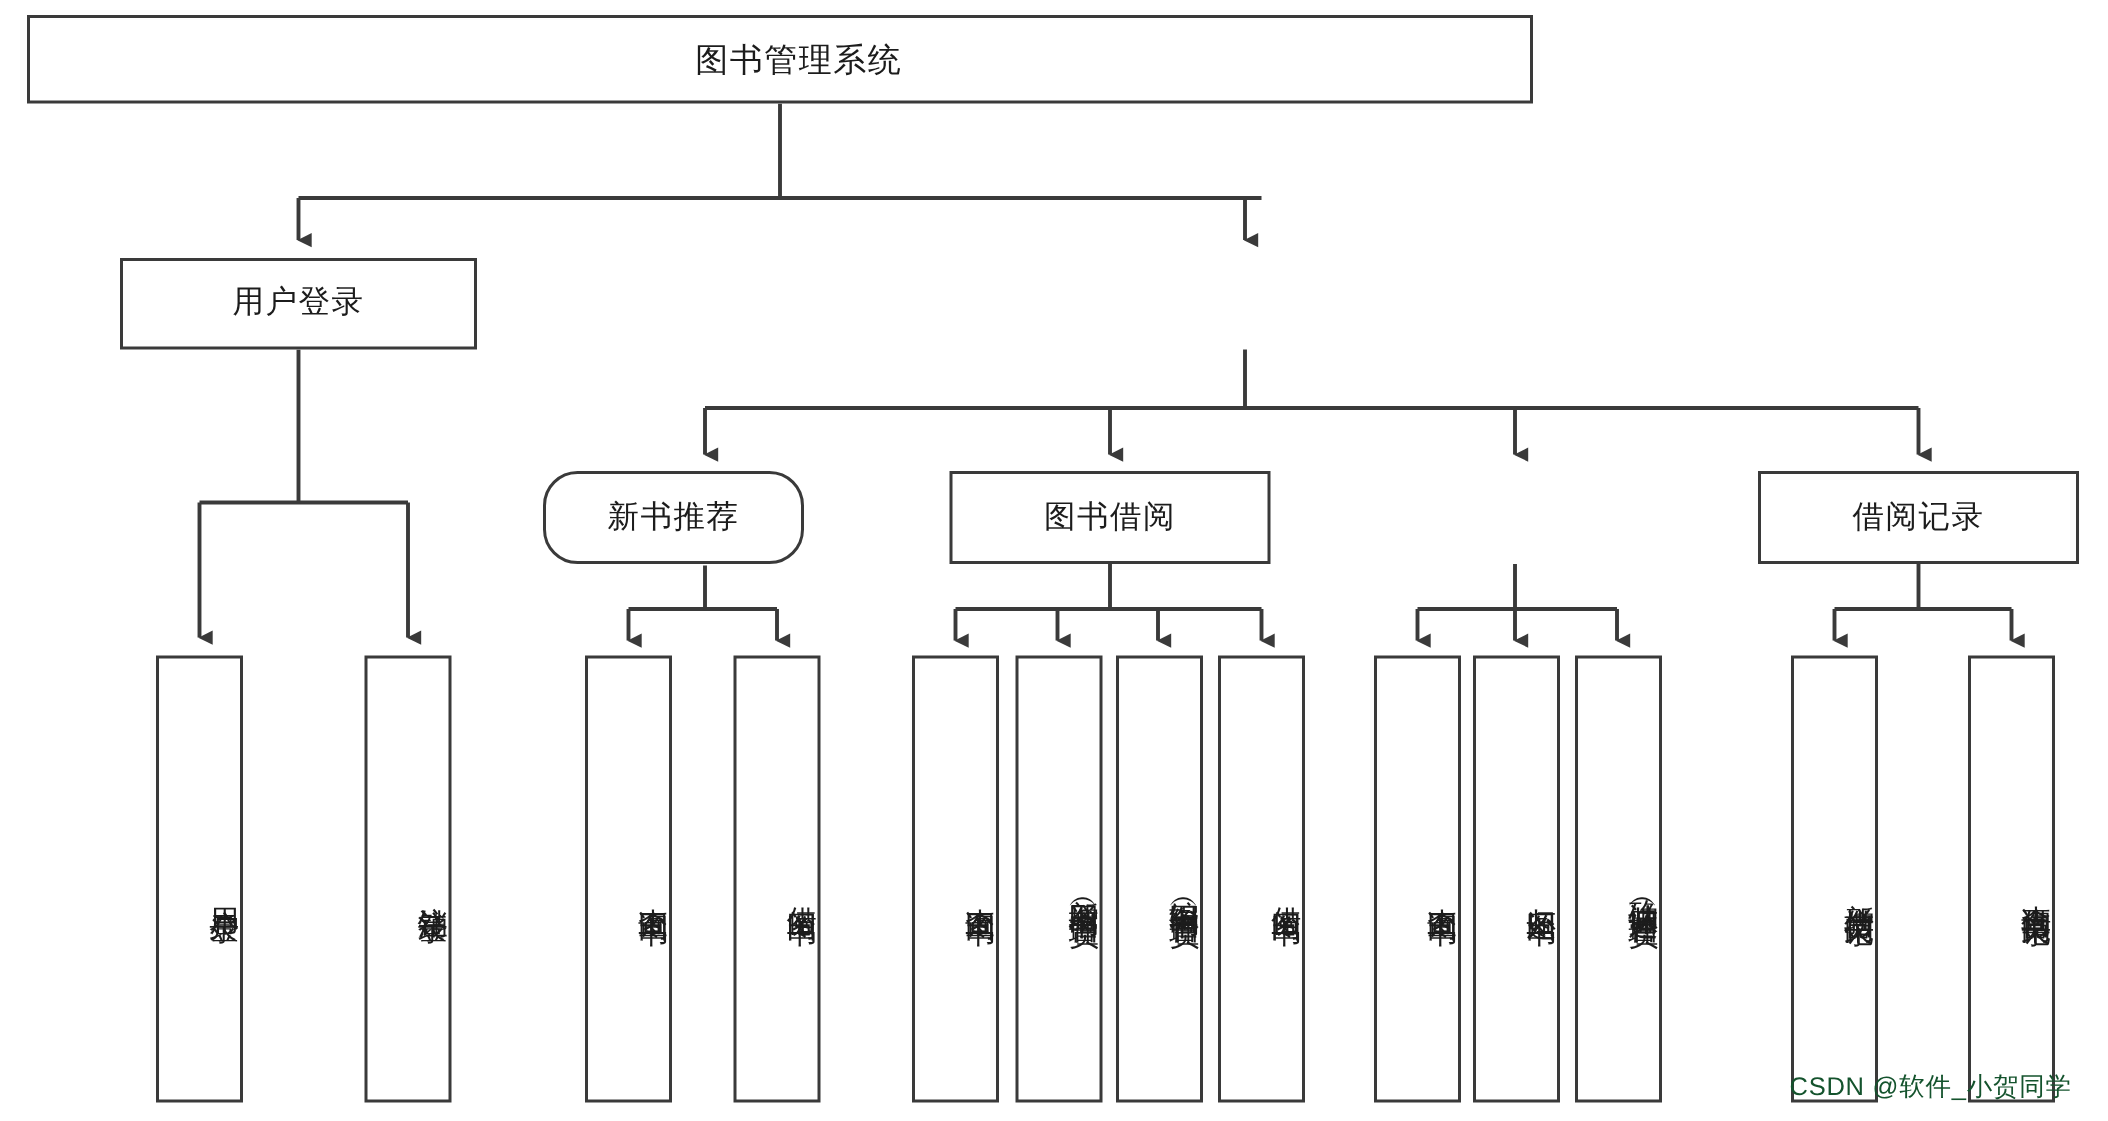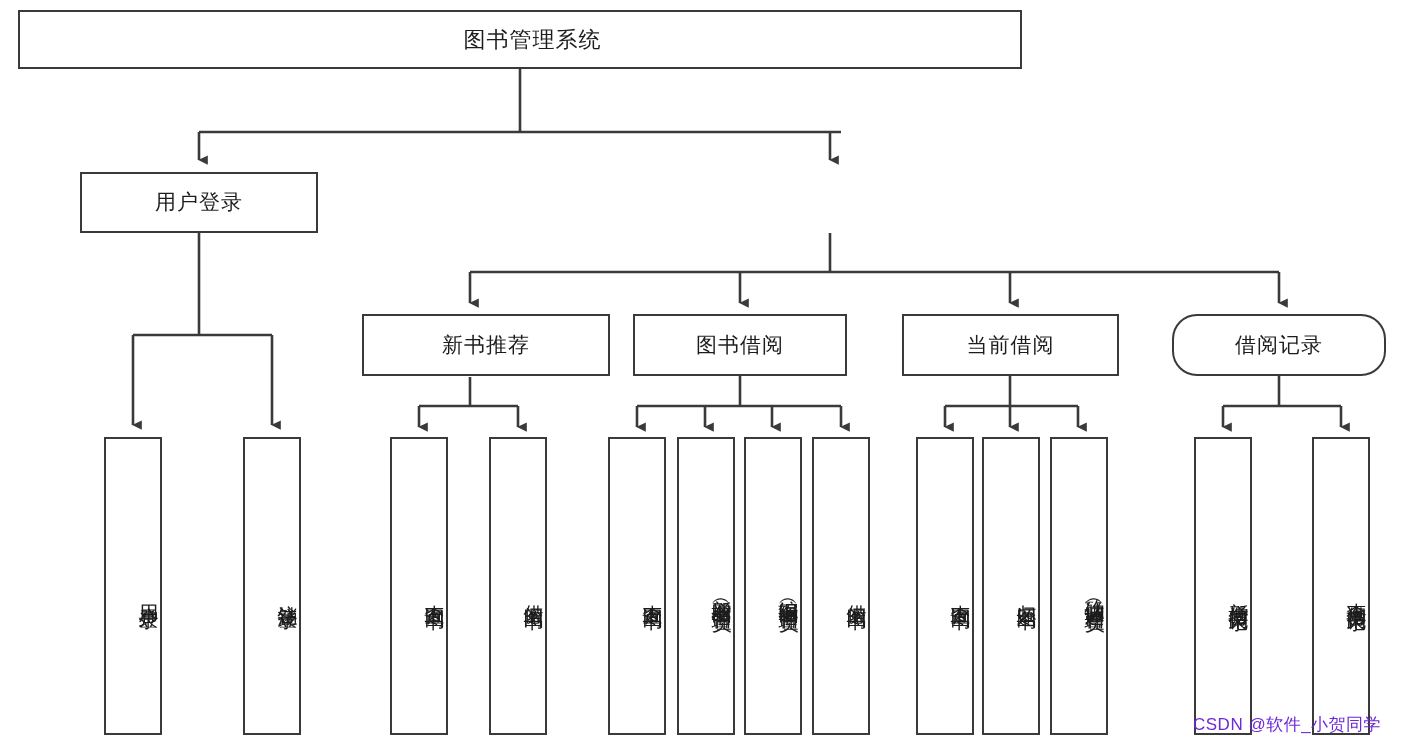--- a/index.html
+++ b/index.html
@@ -46,21 +46,21 @@
     align-items:flex-start;
     justify-content:center;
   }
   .node.v .txt{
     writing-mode:vertical-rl;
     text-orientation:upright;
     white-space:normal;
   }
   .watermark{
     position:absolute;
-    color:#6d28d9;
+    color:#14532d;
     font-size:17px;
     letter-spacing:0.5px;
     white-space:nowrap;
     user-select:none;
   }
 </style>
 </head>
 <body>
 
 <div id="canvas">
@@ -118,33 +118,30 @@
 
   <div class="node h root" style="left:18px;top:10px;width:1004px;height:59px;padding-left:25px;">
     <span class="txt">图书管理系统</span>
   </div>
 
   <div class="node h" style="left:80px;top:172px;width:238px;height:61px;">
     <span class="txt">用户登录</span>
   </div>
 
 
-  <div class="node h" style="left:362px;top:314px;width:248px;height:62px;">
+  <div class="node h" style="left:362px;top:314px;width:174px;height:62px;border-radius:23px;">
     <span class="txt">新书推荐</span>
   </div>
 
   <div class="node h" style="left:633px;top:314px;width:214px;height:62px;justify-content:center;">
     <span class="txt">图书借阅</span>
   </div>
 
-  <div class="node h" style="left:902px;top:314px;width:217px;height:62px;">
-    <span class="txt">当前借阅</span>
-  </div>
 
-  <div class="node h" style="left:1172px;top:314px;width:214px;height:62px;border-radius:25px;">
+  <div class="node h" style="left:1172px;top:314px;width:214px;height:62px;">
     <span class="txt">借阅记录</span>
   </div>
 
   <div class="node v" style="left:104px;top:437px;width:58px;height:298px;">
     <span class="txt">用户登录</span>
   </div>
 
   <div class="node v" style="left:243px;top:437px;width:58px;height:298px;">
     <span class="txt">注销登录</span>
   </div>

